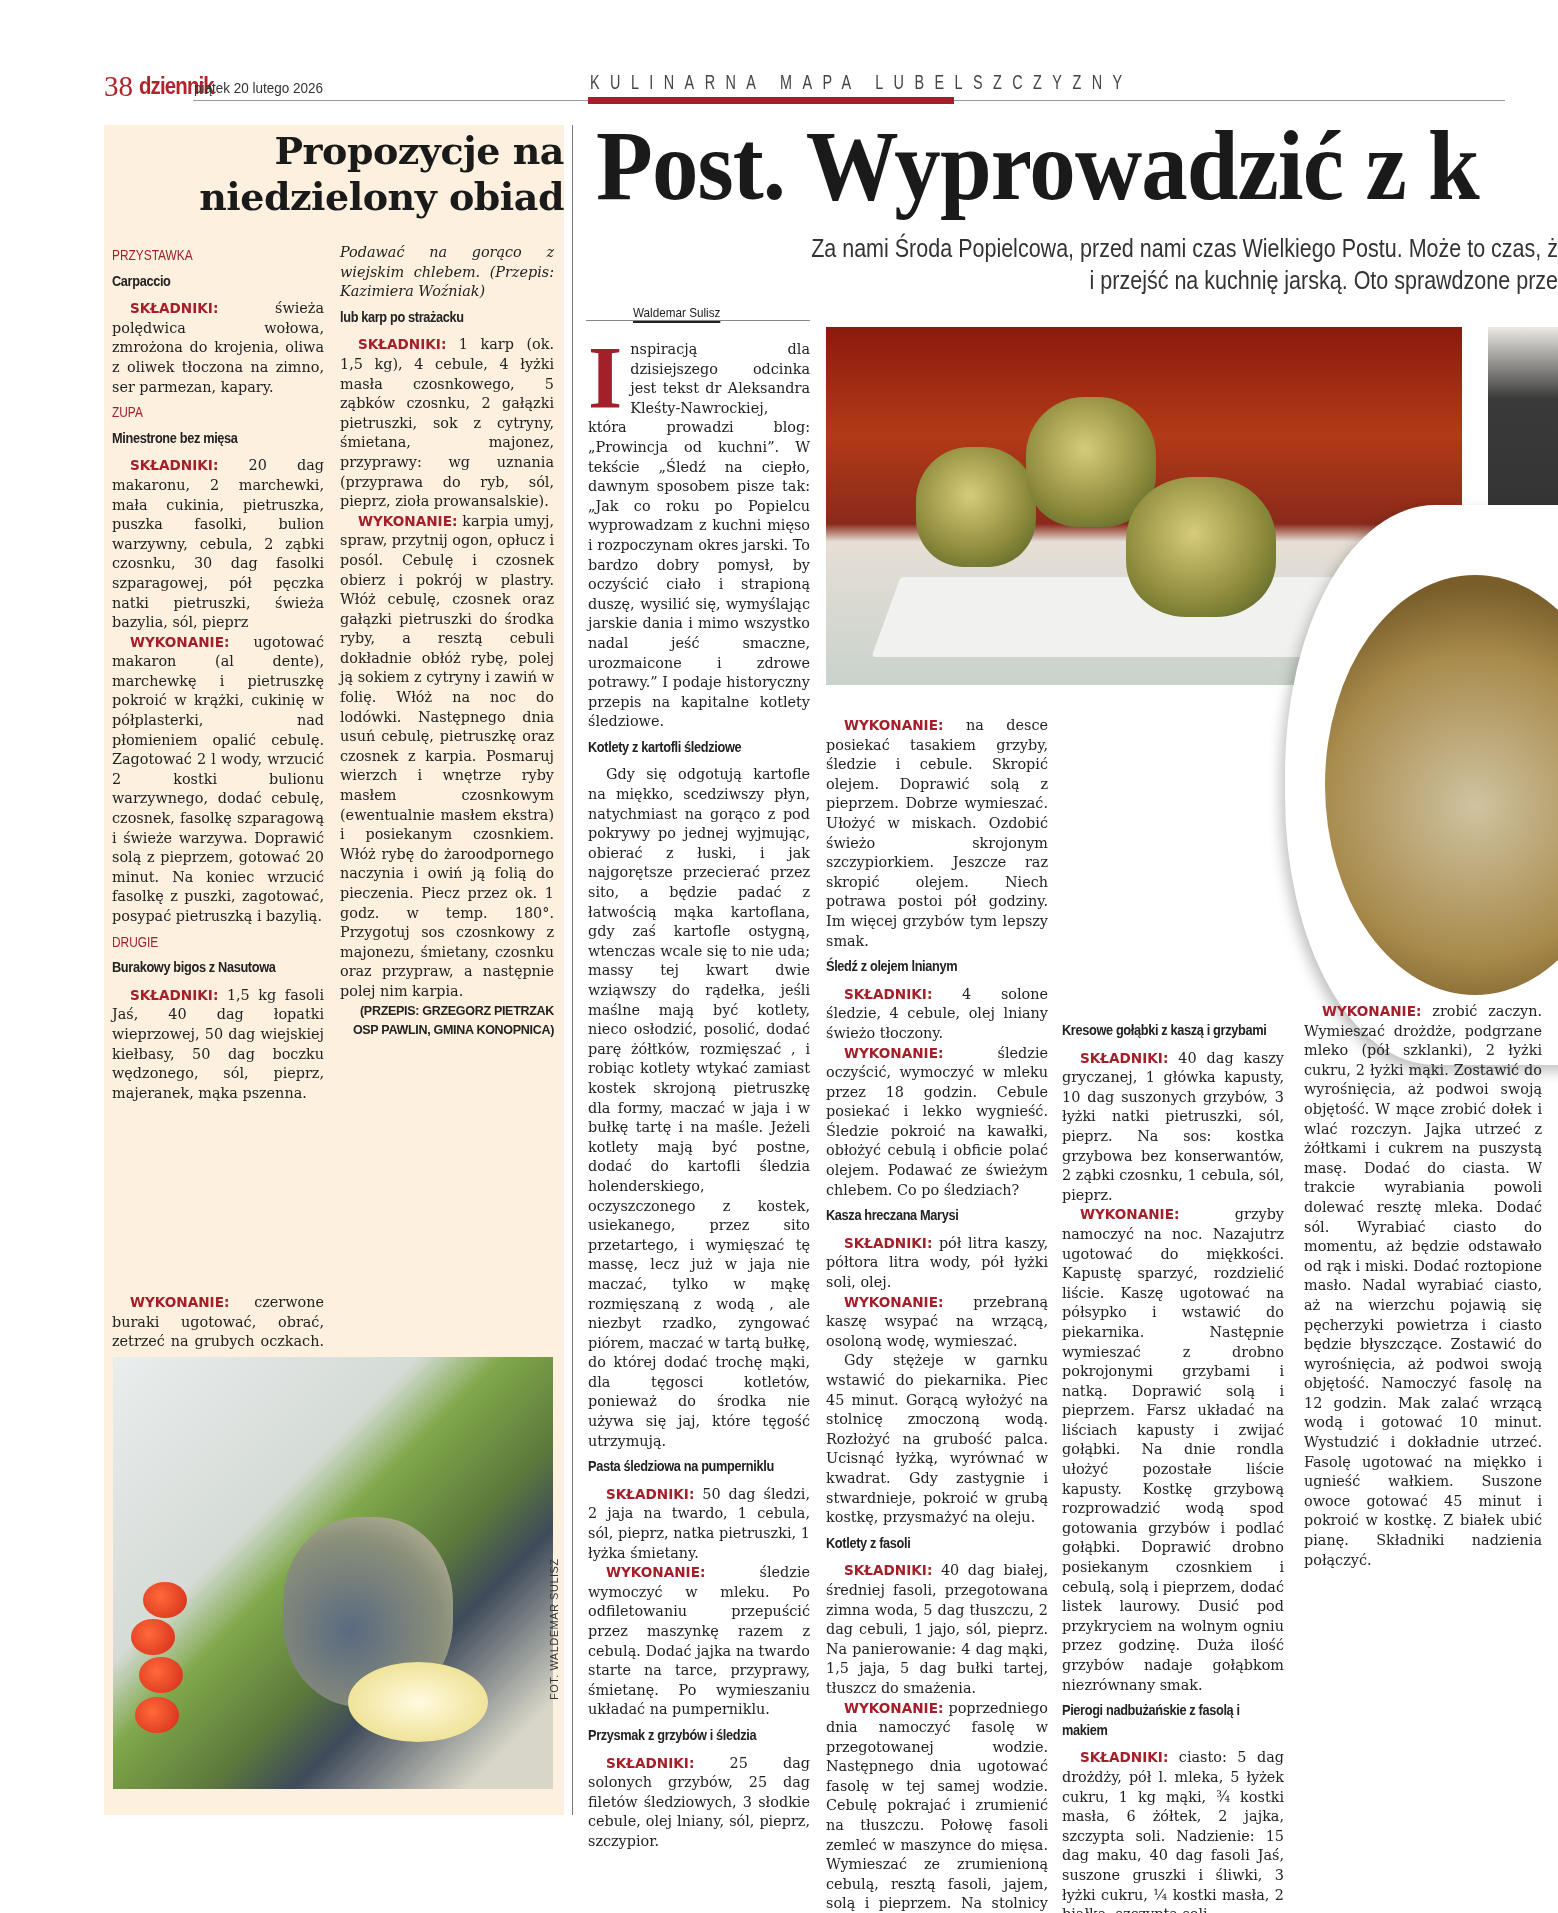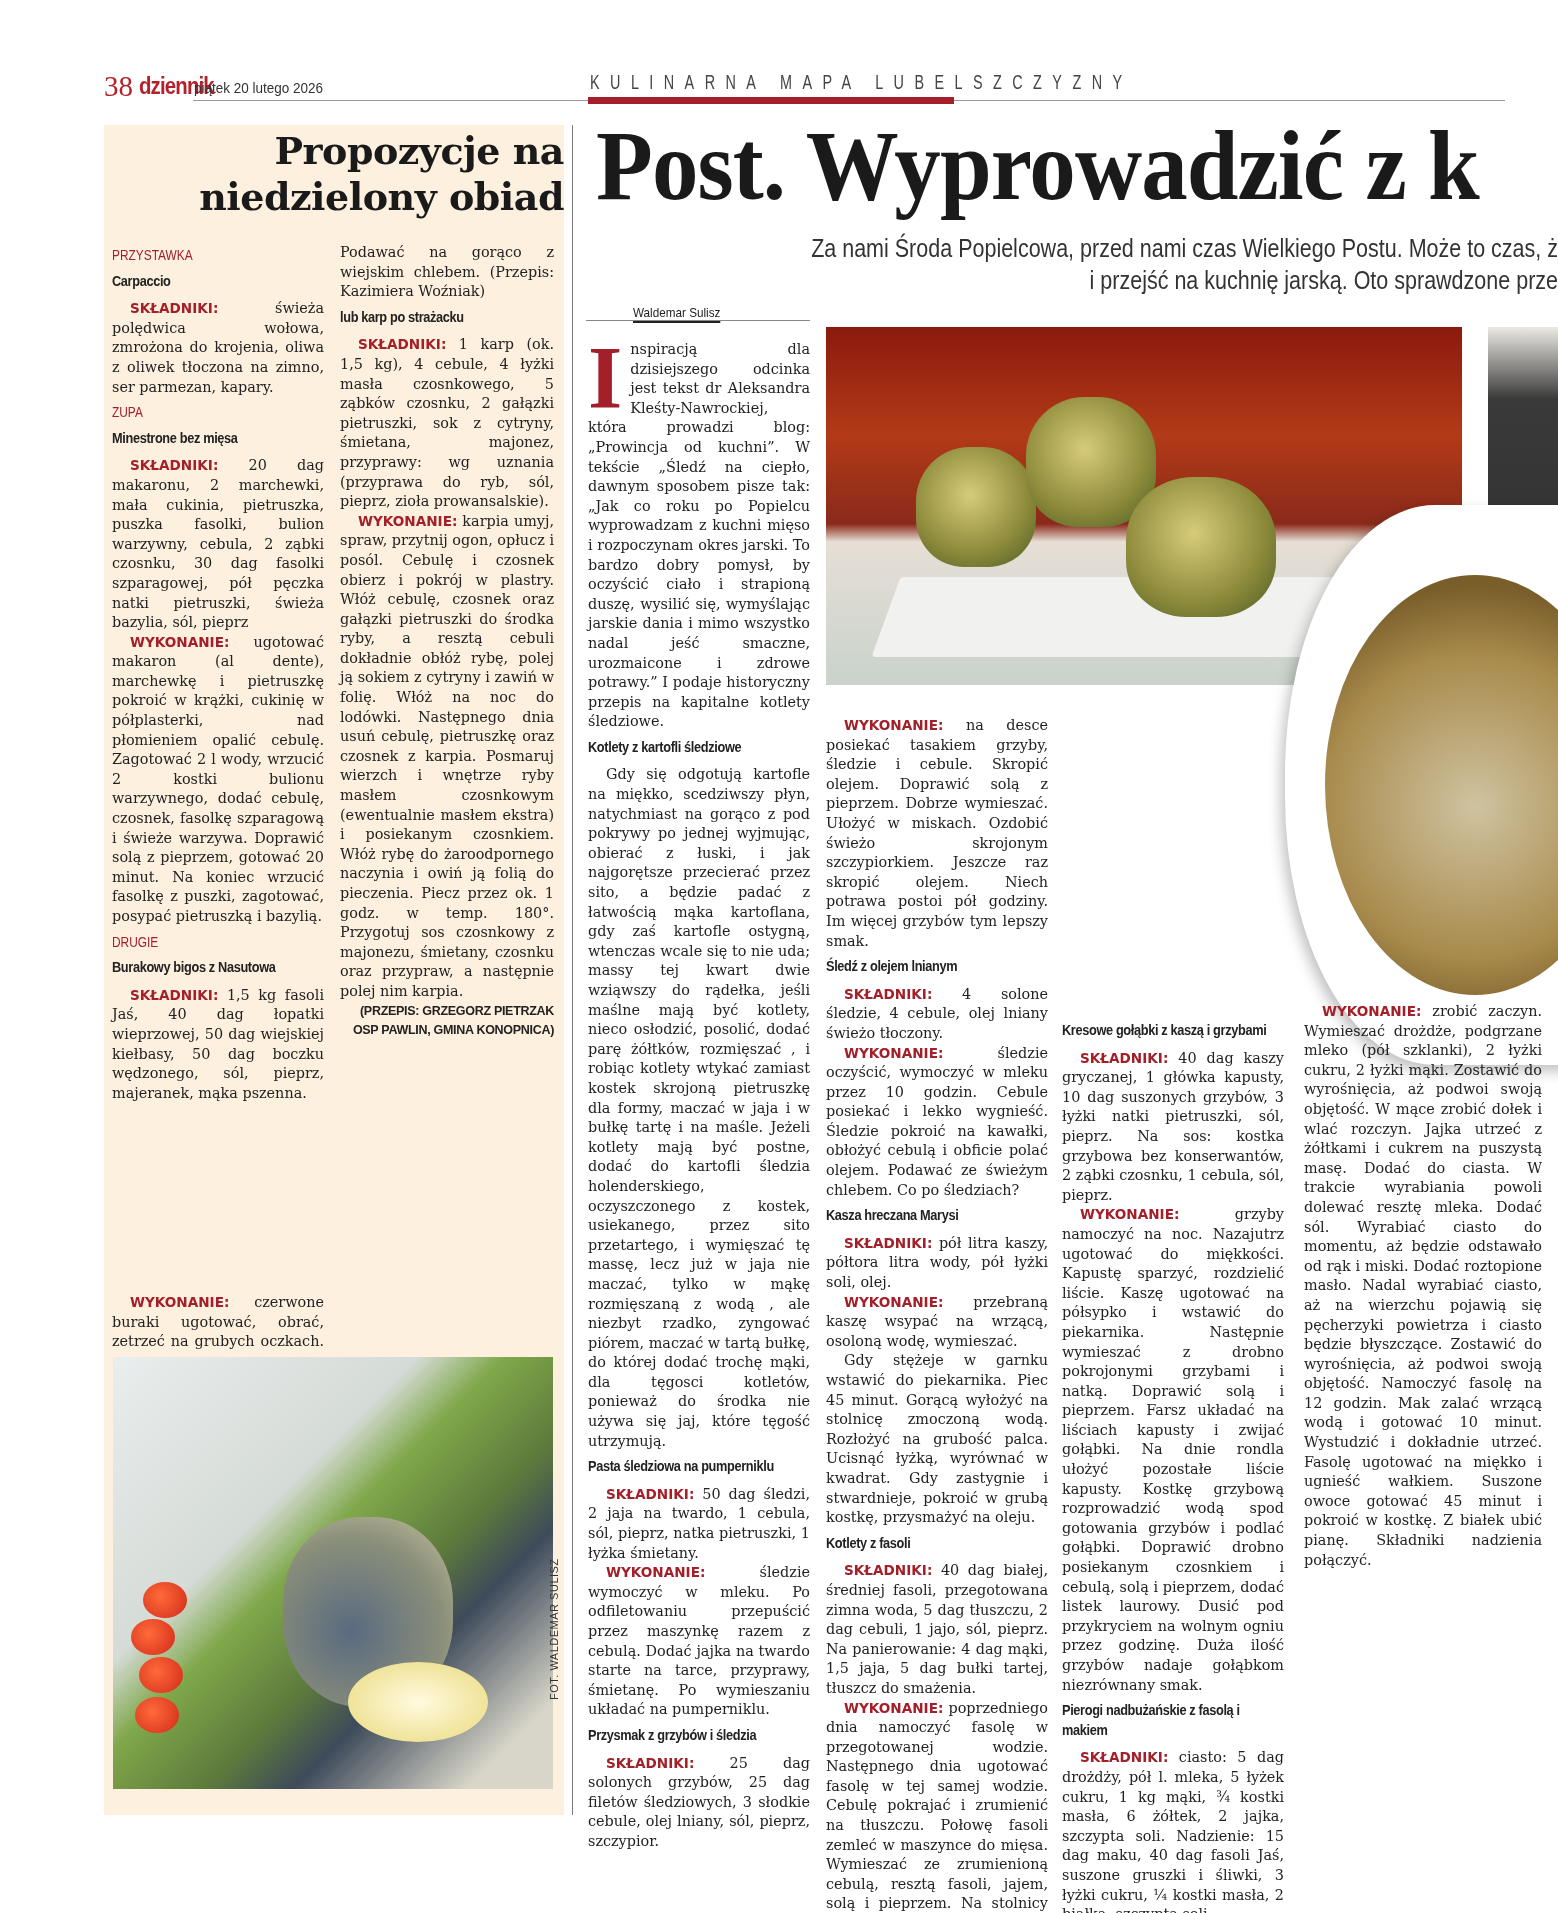--- a/index.html
+++ b/index.html
@@ -70,21 +70,21 @@
   <div class="kicker">DRUGIE</div>
   <div class="rhead">Burakowy bigos z Nasutowa</div>
   <p><span class="lbl">SKŁADNIKI:</span> <span>1,5 kg fasoli Jaś, 40 dag łopatki wieprzowej, 50 dag wiejskiej kiełbasy, 50 dag boczku wędzonego, sól, pieprz, majeranek, mąka pszenna.</span></p>
 </div>
 
 <div class="col" style="left:112px;top:1293px;width:212px;height:60px;overflow:hidden;">
   <p><span class="lbl">WYKONANIE:</span> <span>czerwone buraki ugotować, obrać, zetrzeć na grubych oczkach. Fasolę namoczyć, ugotować, pozostawić z wywarem. Mięso ugotować z przyprawami, pokroić w drobną kostkę. Kiełbasę i boczek wędzony pokroić, podsmażyć z cebulą. Dodać wszystkie składniki do buraczków. Zamieszać, dodać 2 szklanki wywaru pozostałego po ugotowaniu łopatki. Wymieszać, zagotować, doprawić do smaku, zrobić zasmażkę z mąki, wymieszać.</span></p>
 </div>
 
 <div class="col" style="left:340px;top:243px;width:214px;">
-  <p class="noindent" style="margin-top:0;">Podawać na gorąco z wiejskim chlebem. (Przepis: Kazimiera Woźniak)</p>
+  <p class="noindent" style="margin-top:0;font-style:italic;">Podawać na gorąco z wiejskim chlebem. (Przepis: Kazimiera Woźniak)</p>
   <div class="rhead">lub karp po strażacku</div>
   <p><span class="lbl">SKŁADNIKI:</span> <span>1 karp (ok. 1,5 kg), 4 cebule, 4 łyżki masła czosnkowego, 5 ząbków czosnku, 2 gałązki pietruszki, sok z cytryny, śmietana, majonez, przyprawy: wg uznania (przyprawa do ryb, sól, pieprz, zioła prowansalskie).</span></p>
   <p><span class="lbl">WYKONANIE:</span> <span>karpia umyj, spraw, przytnij ogon, opłucz i posól. Cebulę i czosnek obierz i pokrój w plastry. Włóż cebulę, czosnek oraz gałązki pietruszki do środka ryby, a resztą cebuli dokładnie obłóż rybę, polej ją sokiem z cytryny i zawiń w folię. Włóż na noc do lodówki. Następnego dnia usuń cebulę, pietruszkę oraz czosnek z karpia. Posmaruj wierzch i wnętrze ryby masłem czosnkowym (ewentualnie masłem ekstra) i posiekanym czosnkiem. Włóż rybę do żaroodpornego naczynia i owiń ją folią do pieczenia. Piecz przez ok. 1 godz. w temp. 180°. Przygotuj sos czosnkowy z majonezu, śmietany, czosnku oraz przypraw, a następnie polej nim karpia.</span></p>
   <div class="credit">
     <div>(PRZEPIS: GRZEGORZ PIETRZAK</div>
     <div>OSP PAWLIN, GMINA KONOPNICA)</div>
   </div>
 </div>
 
 <div class="photo photo-fish">
@@ -126,21 +126,21 @@
   <p><span class="lbl">SKŁADNIKI:</span> <span>50 dag śledzi, 2 jaja na twardo, 1 cebula, sól, pieprz, natka pietruszki, 1 łyżka śmietany.</span></p>
   <p><span class="lbl">WYKONANIE:</span> <span>śledzie wymoczyć w mleku. Po odfiletowaniu przepuścić przez maszynkę razem z cebulą. Dodać jajka na twardo starte na tarce, przyprawy, śmietanę. Po wymieszaniu układać na pumperniklu.</span></p>
   <div class="rhead">Przysmak z grzybów i śledzia</div>
   <p><span class="lbl">SKŁADNIKI:</span> <span>25 dag solonych grzybów, 25 dag filetów śledziowych, 3 słodkie cebule, olej lniany, sól, pieprz, szczypior.</span></p>
 </div>
 
 <div class="col" style="left:826px;top:716px;width:222px;">
   <p><span class="lbl">WYKONANIE:</span> <span>na desce posiekać tasakiem grzyby, śledzie i cebule. Skropić olejem. Doprawić solą z pieprzem. Dobrze wymieszać. Ułożyć w miskach. Ozdobić świeżo skrojonym szczypiorkiem. Jeszcze raz skropić olejem. Niech potrawa postoi pół godziny. Im więcej grzybów tym lepszy smak.</span></p>
   <div class="rhead">Śledź z olejem lnianym</div>
   <p><span class="lbl">SKŁADNIKI:</span> <span>4 solone śledzie, 4 cebule, olej lniany świeżo tłoczony.</span></p>
-  <p><span class="lbl">WYKONANIE:</span> <span>śledzie oczyścić, wymoczyć w mleku przez 10 godzin. Cebule posiekać i lekko wygnieść. Śledzie pokroić na kawałki, obłożyć cebulą i obficie polać olejem. Podawać ze świeżym chlebem. Co po śledziach?</span></p>
+  <p><span class="lbl">WYKONANIE:</span> <span>śledzie oczyścić, wymoczyć w mleku przez 18 godzin. Cebule posiekać i lekko wygnieść. Śledzie pokroić na kawałki, obłożyć cebulą i obficie polać olejem. Podawać ze świeżym chlebem. Co po śledziach?</span></p>
   <div class="rhead">Kasza hreczana Marysi</div>
   <p><span class="lbl">SKŁADNIKI:</span> <span>pół litra kaszy, półtora litra wody, pół łyżki soli, olej.</span></p>
   <p><span class="lbl">WYKONANIE:</span> <span>przebraną kaszę wsypać na wrzącą, osoloną wodę, wymieszać.</span></p>
   <p>Gdy stężeje w garnku wstawić do piekarnika. Piec 45 minut. Gorącą wyłożyć na stolnicę zmoczoną wodą. Rozłożyć na grubość palca. Ucisnąć łyżką, wyrównać w kwadrat. Gdy zastygnie i stwardnieje, pokroić w grubą kostkę, przysmażyć na oleju.</p>
   <div class="rhead">Kotlety z fasoli</div>
   <p><span class="lbl">SKŁADNIKI:</span> <span>40 dag białej, średniej fasoli, przegotowana zimna woda, 5 dag tłuszczu, 2 dag cebuli, 1 jajo, sól, pieprz. Na panierowanie: 4 dag mąki, 1,5 jaja, 5 dag bułki tartej, tłuszcz do smażenia.</span></p>
   <p><span class="lbl">WYKONANIE:</span> <span>poprzedniego dnia namoczyć fasolę w przegotowanej wodzie. Następnego dnia ugotować fasolę w tej samej wodzie. Cebulę pokrajać i zrumienić na tłuszczu. Połowę fasoli zemleć w maszynce do mięsa. Wymieszać ze zrumienioną cebulą, resztą fasoli, jajem, solą i pieprzem. Na stolnicy wysypanej mąką kształtować kotlety, maczać je w rozmąconym jaju, posypać tartą bułką, wyciskać nożem krateczkę. Smażyć kotlety na tłuszczu, na złoty kolor. Podawać z ostrymi sosami lub surówkami.</span></p>
 </div>
 
 <div class="col" style="left:1062px;top:1015px;width:222px;">

